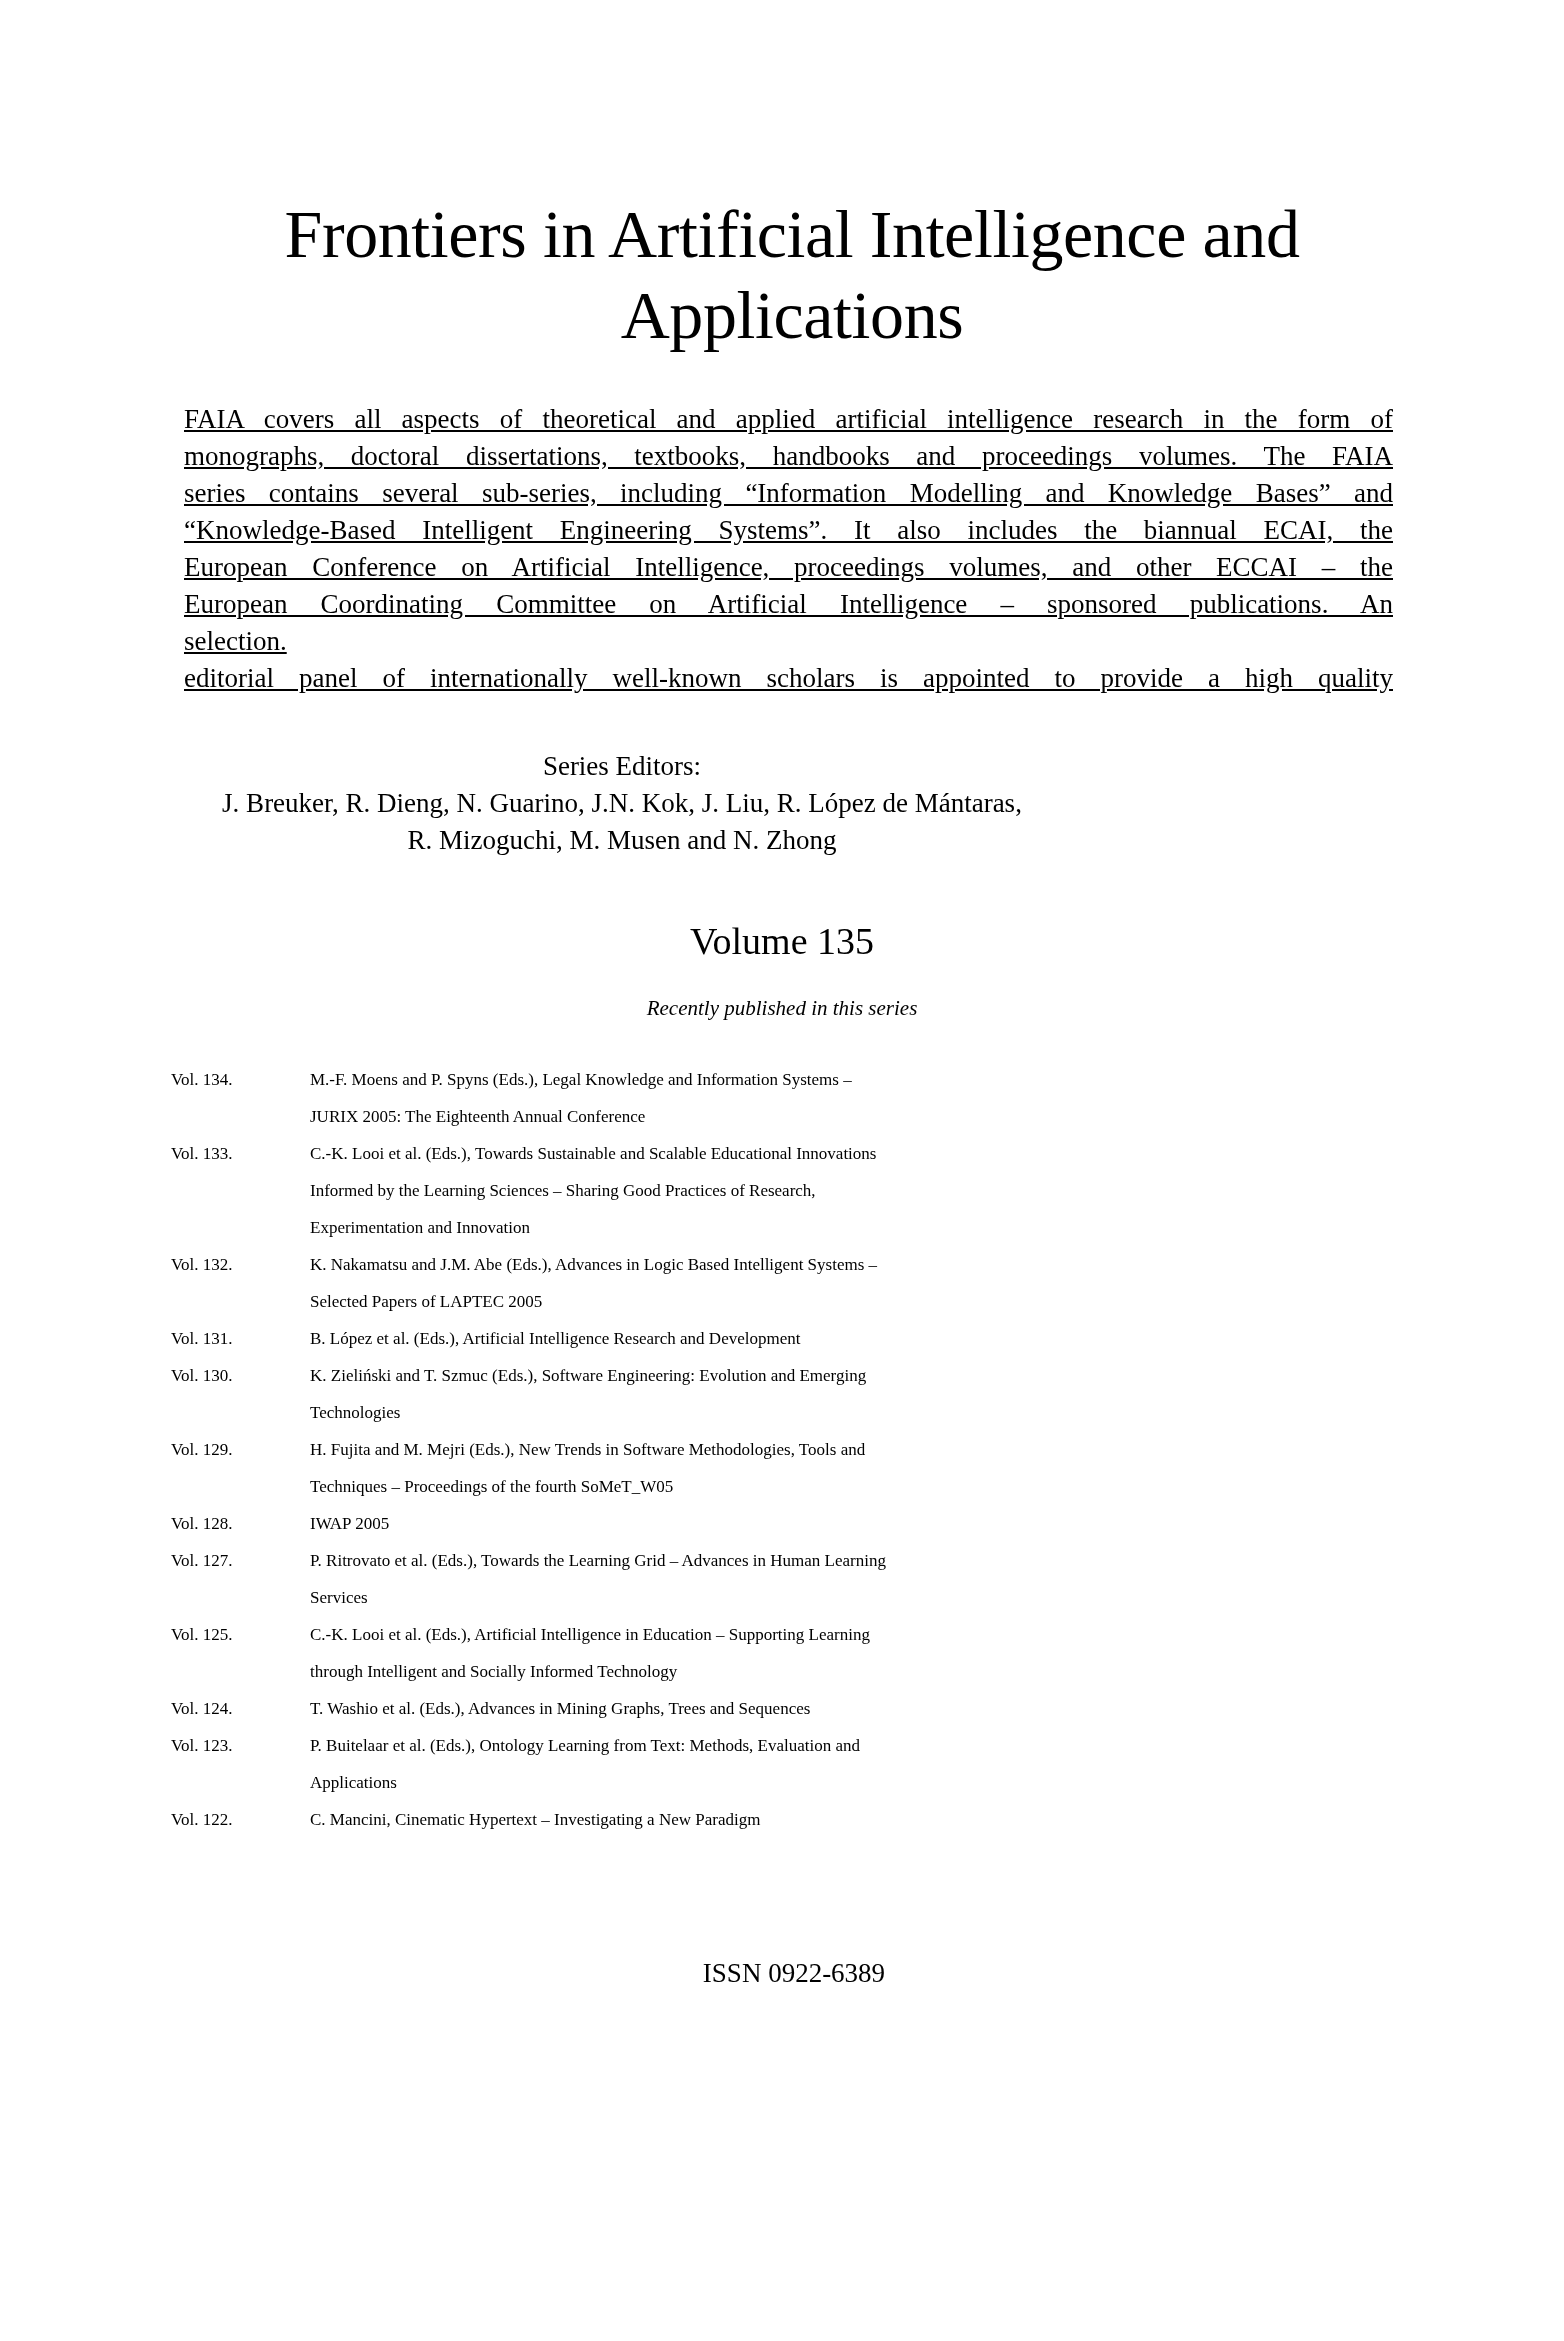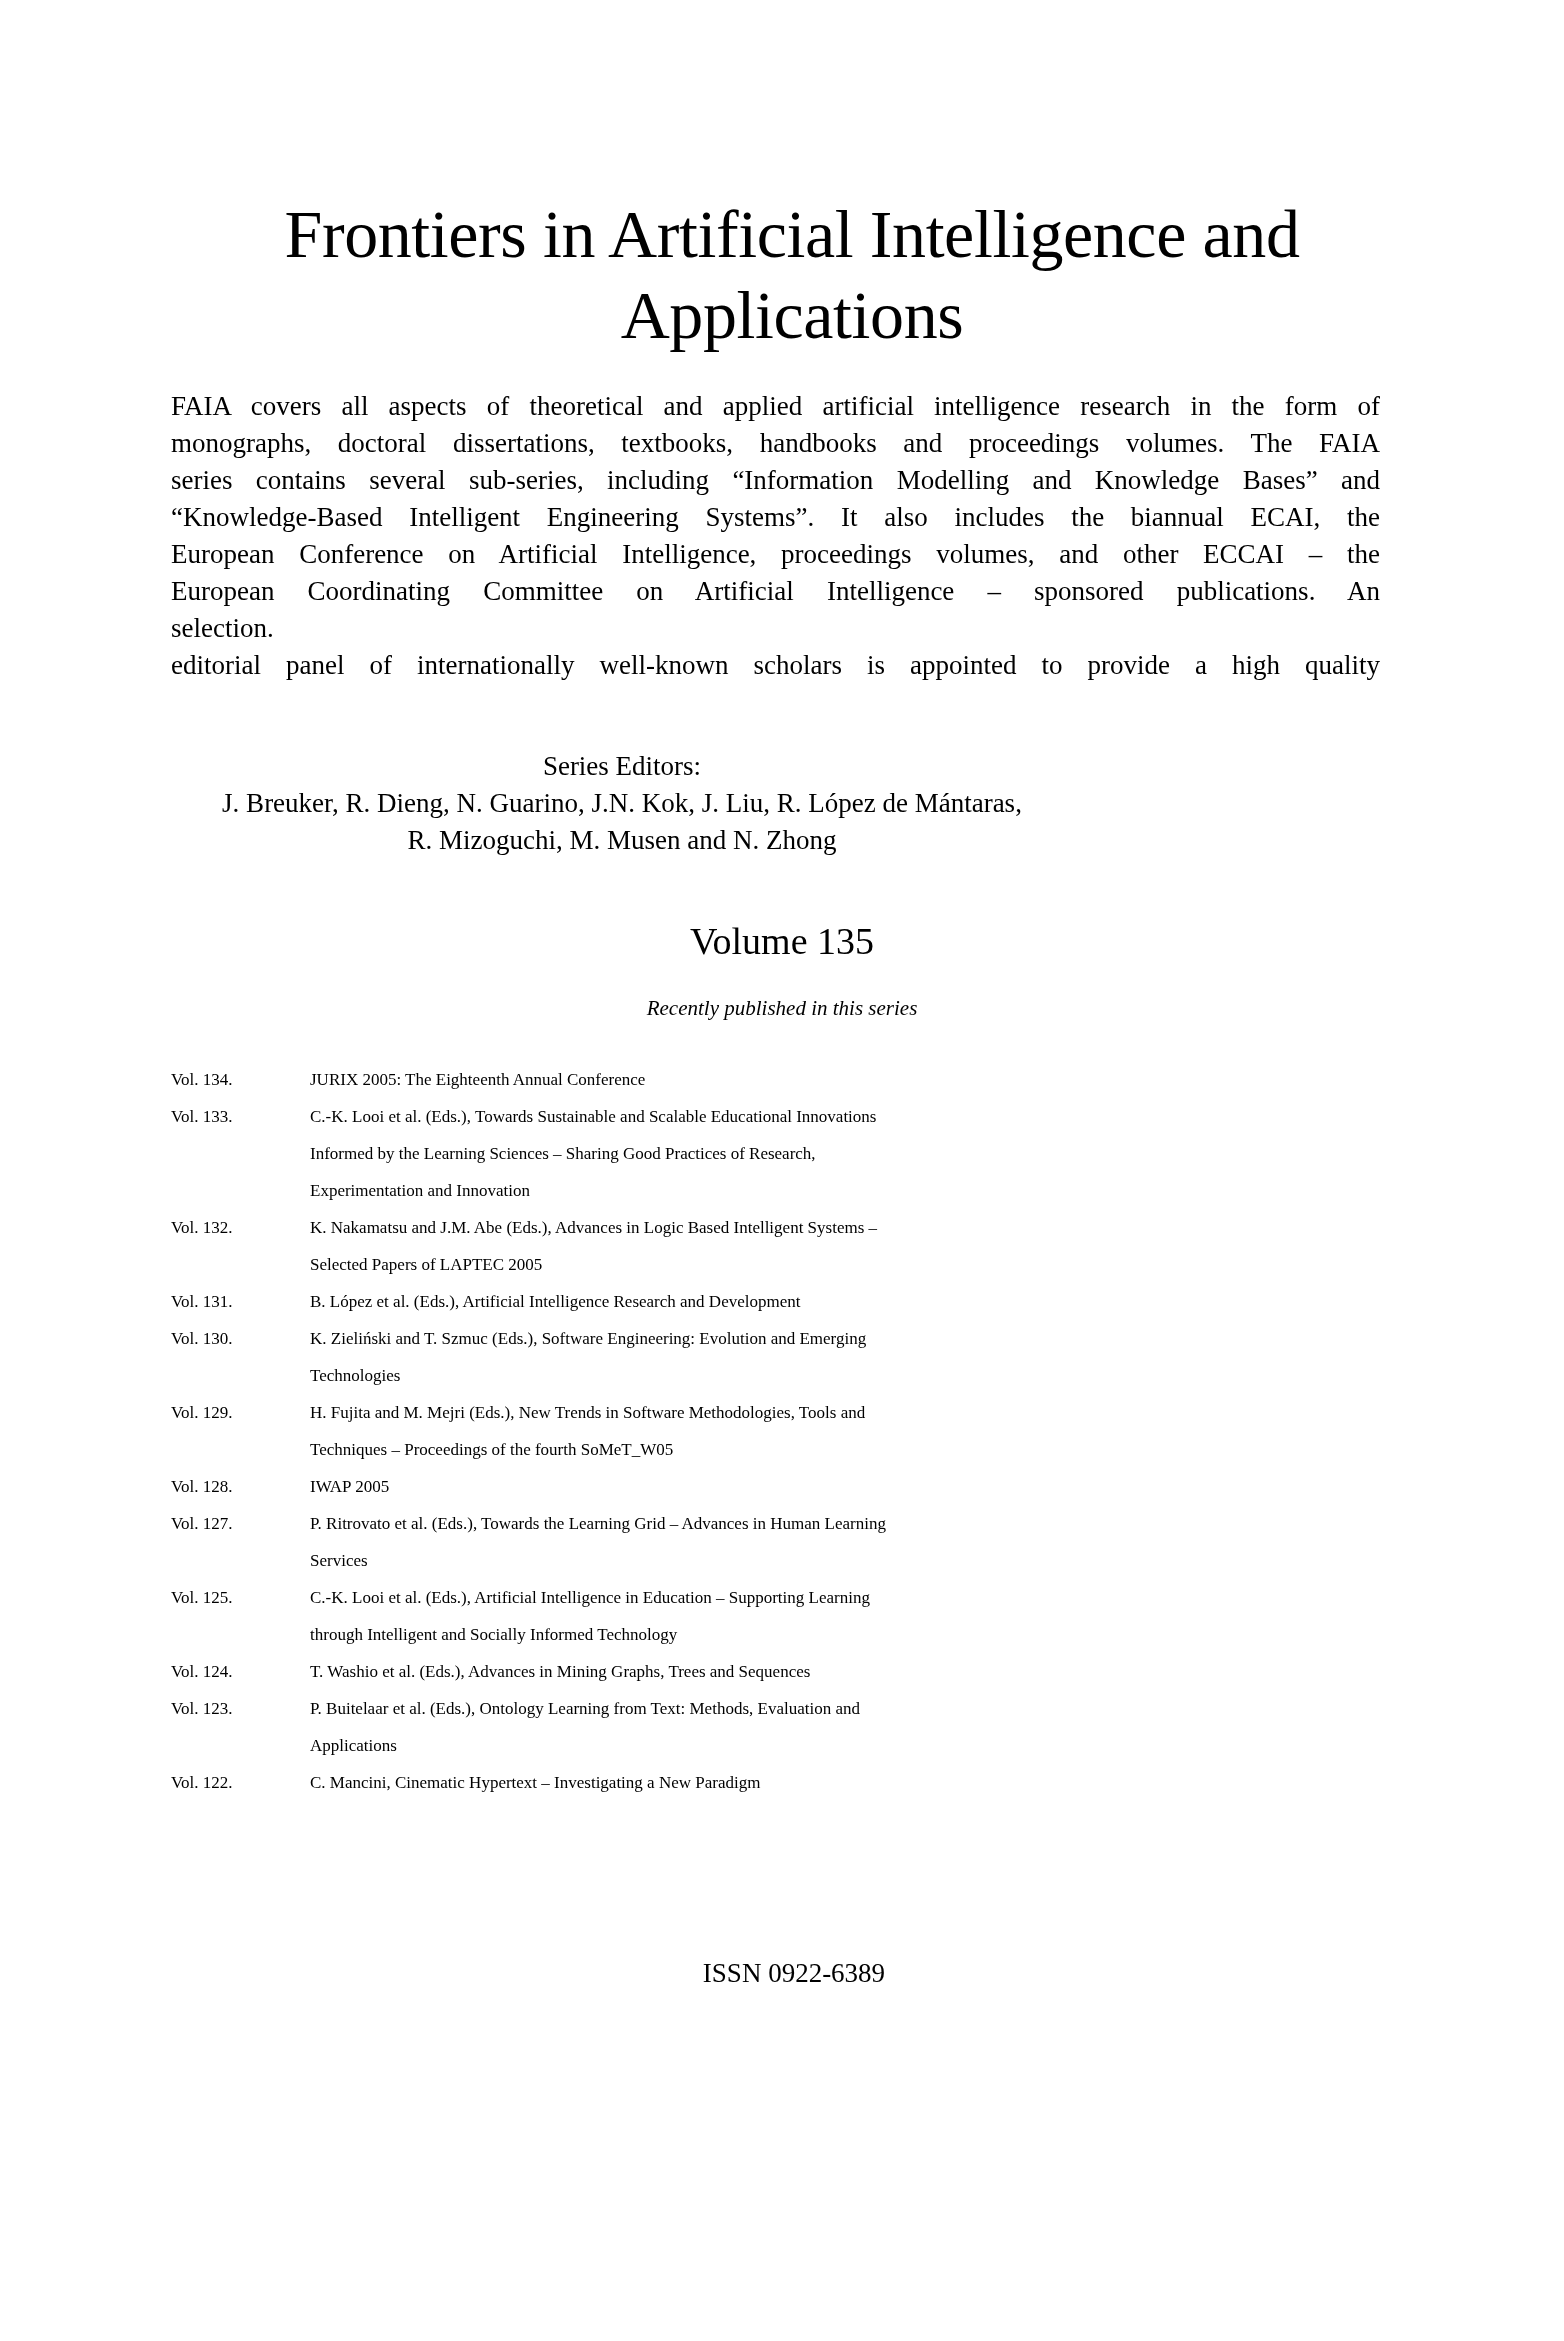--- a/index.html
+++ b/index.html
@@ -8,21 +8,21 @@
     font-family: "Liberation Serif", "DejaVu Serif", serif; color: #000000;
   }
   .page { position: absolute; left: 0; top: 0; width: 1564px; height: 2342px; }
   .title {
     position: absolute; left: 0; width: 1564px; top: 184px;
     text-align: center; font-size: 68px; line-height: 81px; margin: 10px; font-weight: normal;
     letter-spacing: -0.4px;
   }
   .desc {
     position: absolute; left: 171px; width: 1209px; top: 388px;
-    font-size: 27px; line-height: 37px; text-align: justify; margin: 0;
+    font-size: 27px; line-height: 37px; text-align: justify; margin: 13px; text-decoration: underline;
   }
   .editors {
     position: absolute; left: 0; width: 1244px; top: 748px; text-align: center;
     font-size: 27px; line-height: 37px;
   }
   .editors div { white-space: nowrap; }
   .volume {
     position: absolute; left: 0; width: 1564px; top: 918px; text-align: center;
     font-size: 38px; line-height: 46px; margin: 0; font-weight: normal;
   }
@@ -71,20 +71,21 @@
   </div>
 
   <h2 class="volume">Volume 135</h2>
 
   <div class="recent">Recently published in this series</div>
 
   <ul class="list" id="volume-list">
       <li>
         <span class="vol">Vol. 134.</span>
         <span class="entry">
+          <span>M.-F. Moens and P. Spyns (Eds.), Legal Knowledge and Information Systems –</span>
           <span>JURIX 2005: The Eighteenth Annual Conference</span>
         </span>
       </li>
       <li>
         <span class="vol">Vol. 133.</span>
         <span class="entry">
           <span>C.-K. Looi et al. (Eds.), Towards Sustainable and Scalable Educational Innovations</span>
           <span>Informed by the Learning Sciences – Sharing Good Practices of Research,</span>
           <span>Experimentation and Innovation</span>
         </span>

